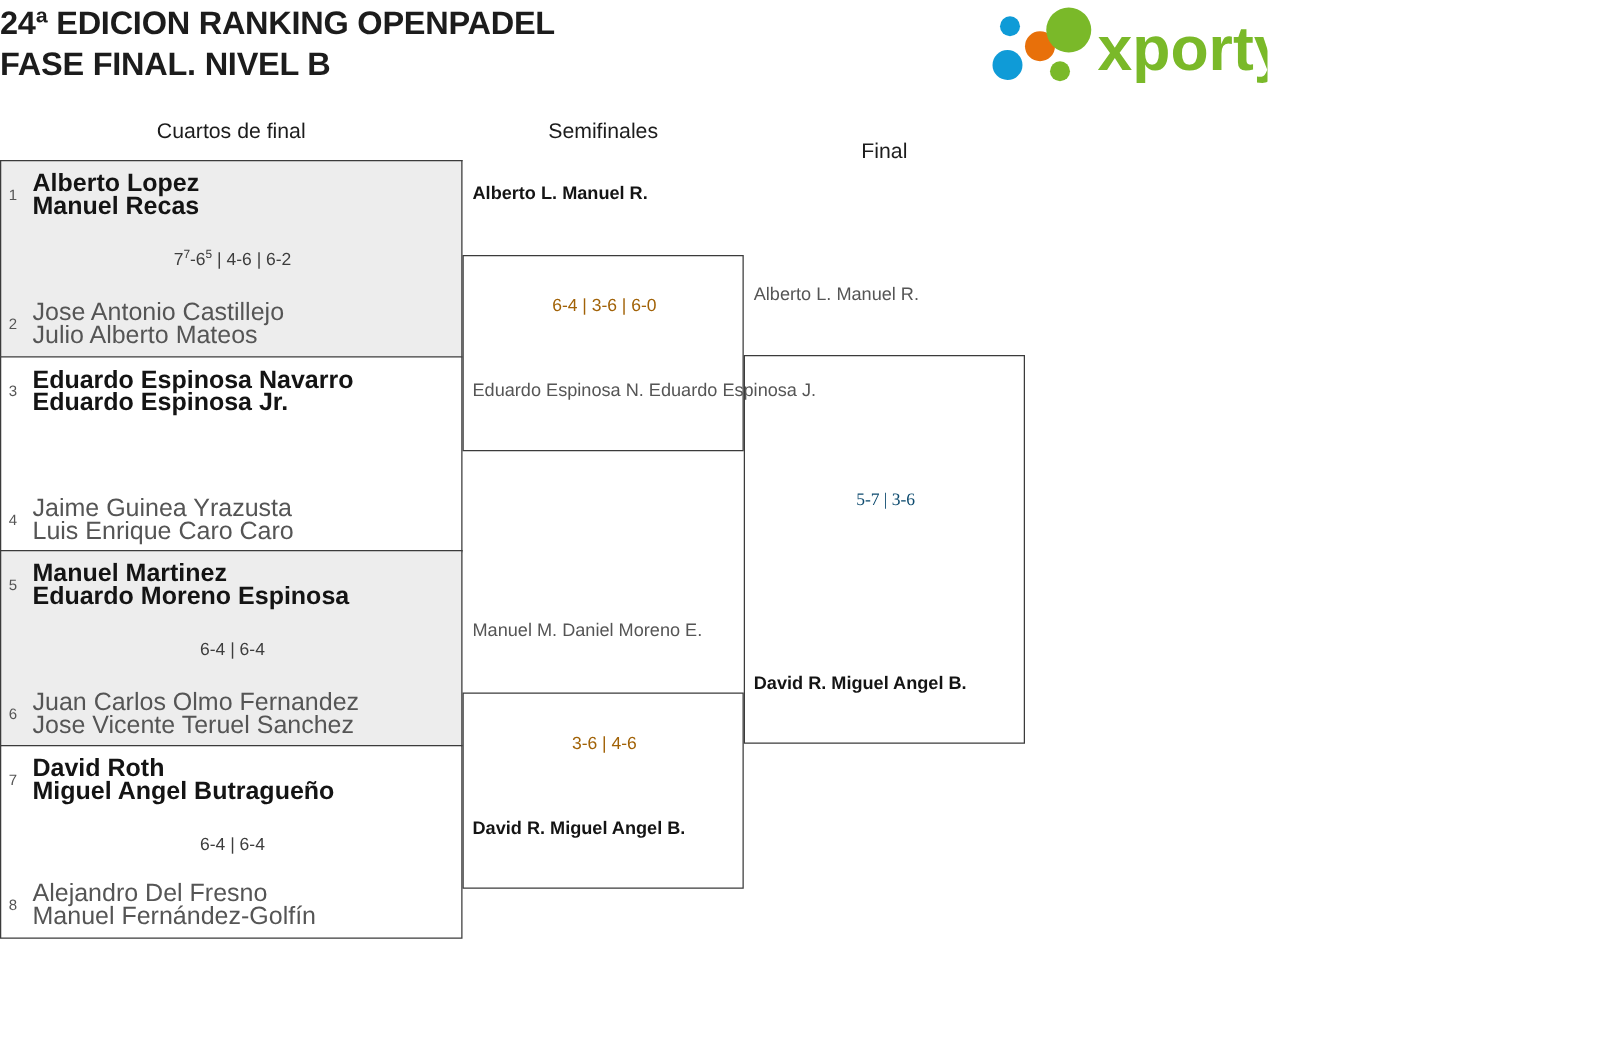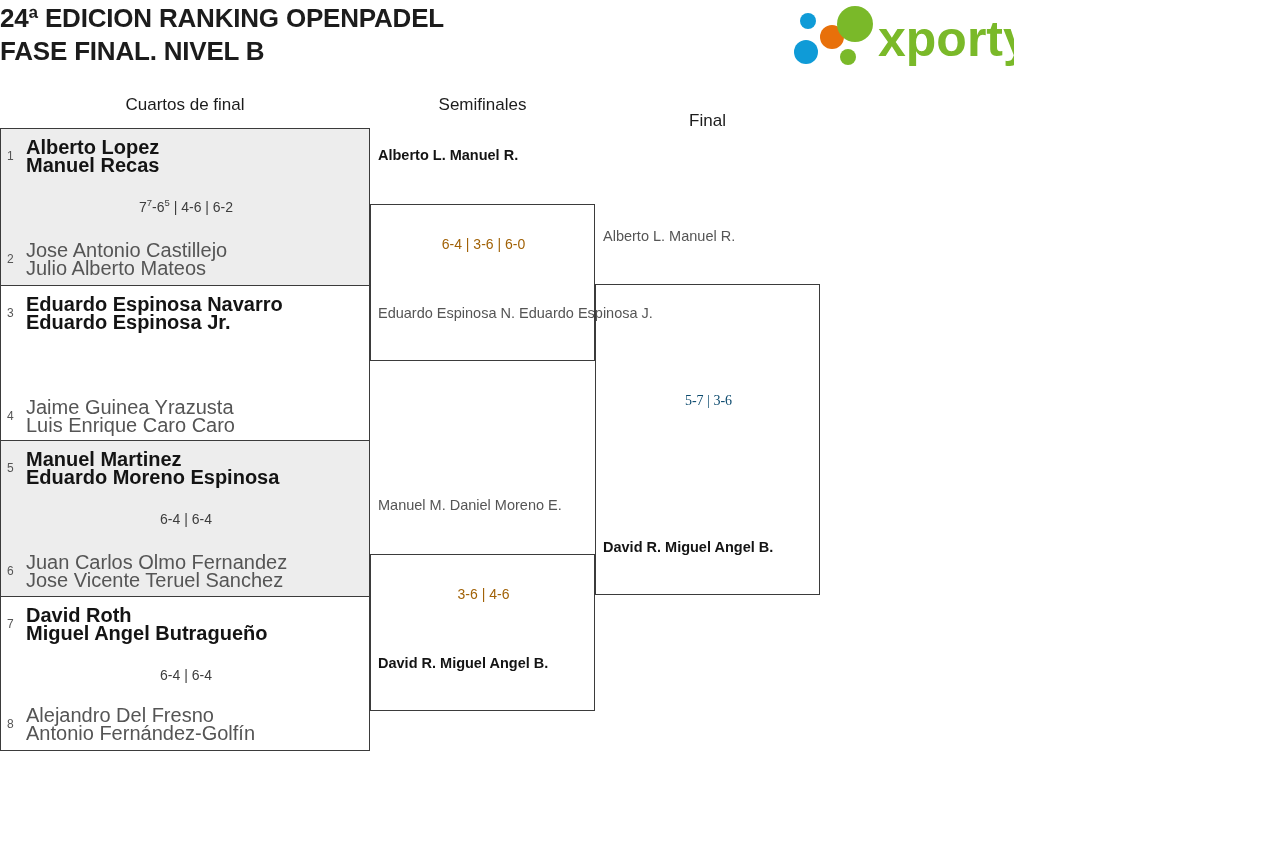--- a/index.html
+++ b/index.html
@@ -264,21 +264,21 @@
   <div class="r1-match m4 last">
     <div class="seed top">7</div>
     <div class="team top winner">
       <span class="p">David Roth</span>
       <span class="p">Miguel Angel Butragueño</span>
     </div>
     <div class="r1-score">6-4 | 6-4</div>
     <div class="seed bottom">8</div>
     <div class="team bottom loser">
       <span class="p">Alejandro Del Fresno</span>
-      <span class="p">Antonio Fernández-Golfín</span>
+      <span class="p">Manuel Fernández-Golfín</span>
     </div>
   </div>
 
   <div class="r2-match s1">
     <div class="r2-team top winner">
       <span class="p">Alberto L.</span>
       <span class="p">Manuel R.</span>
     </div>
     <div class="r2-score">6-4 | 3-6 | 6-0</div>
     <div class="r2-team bottom loser">

